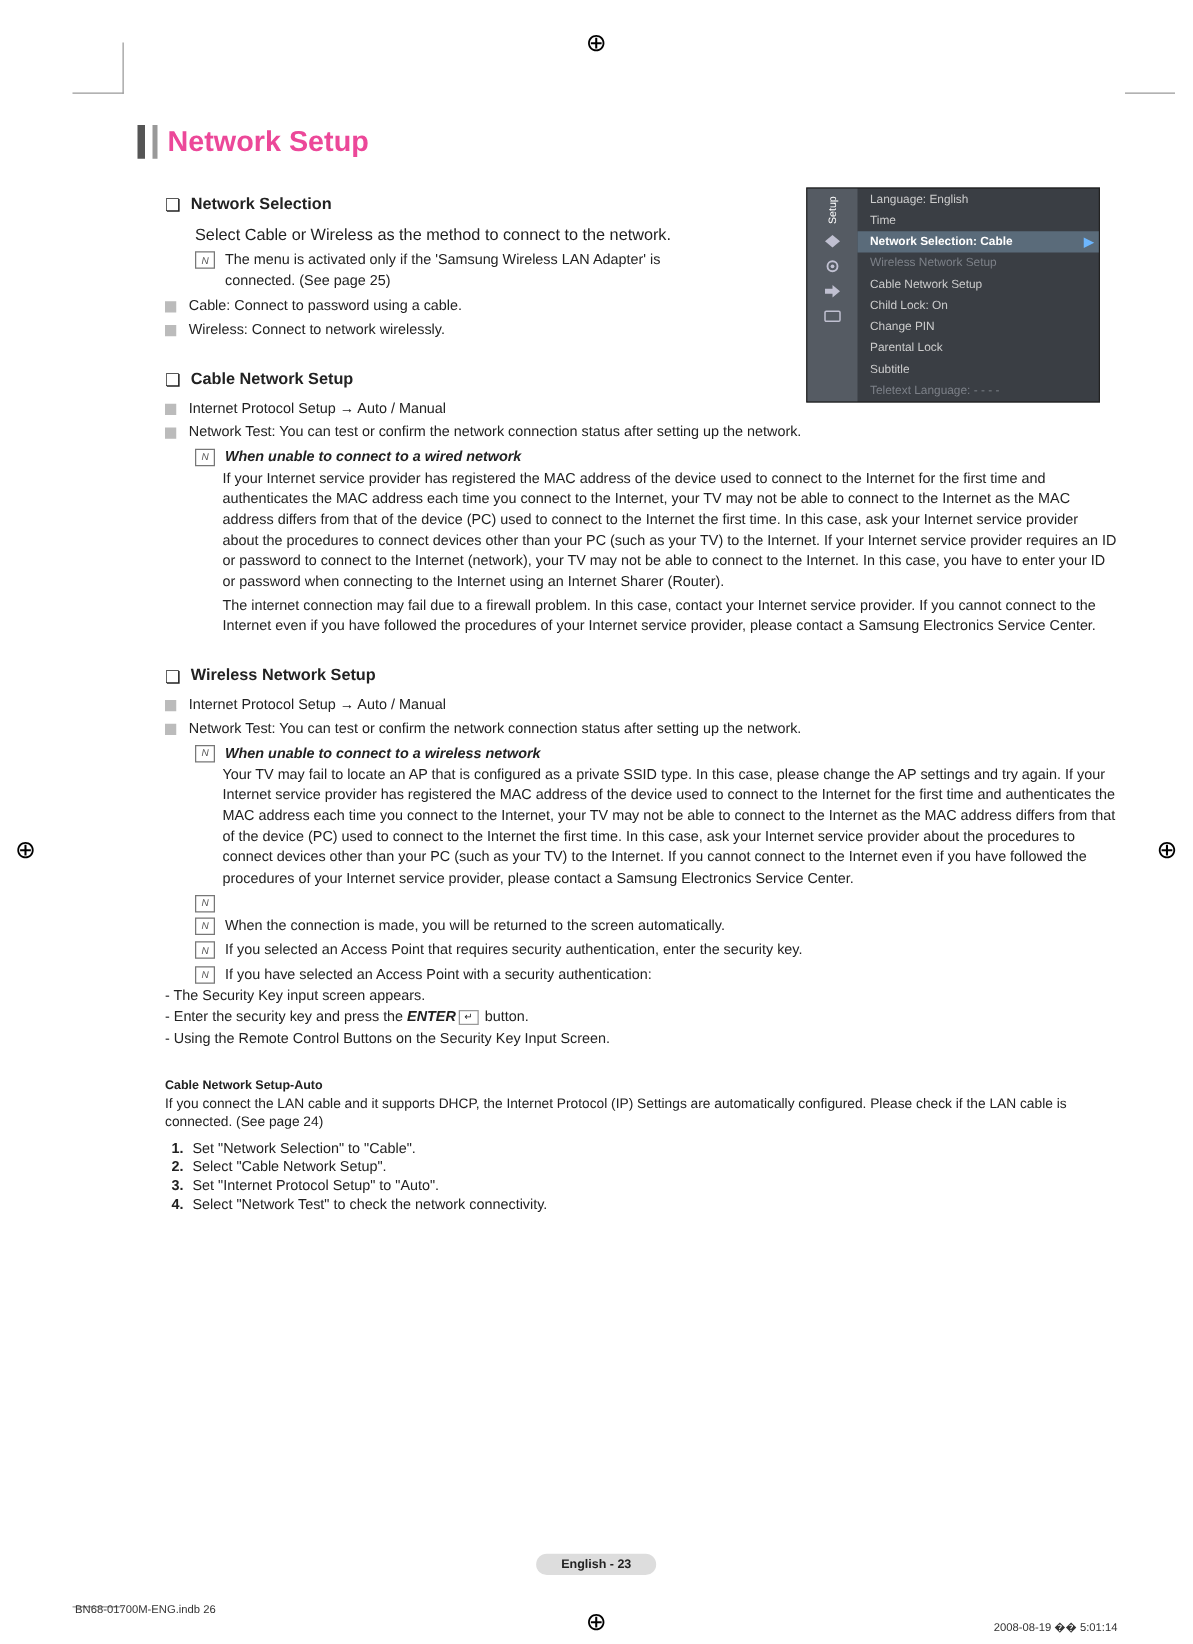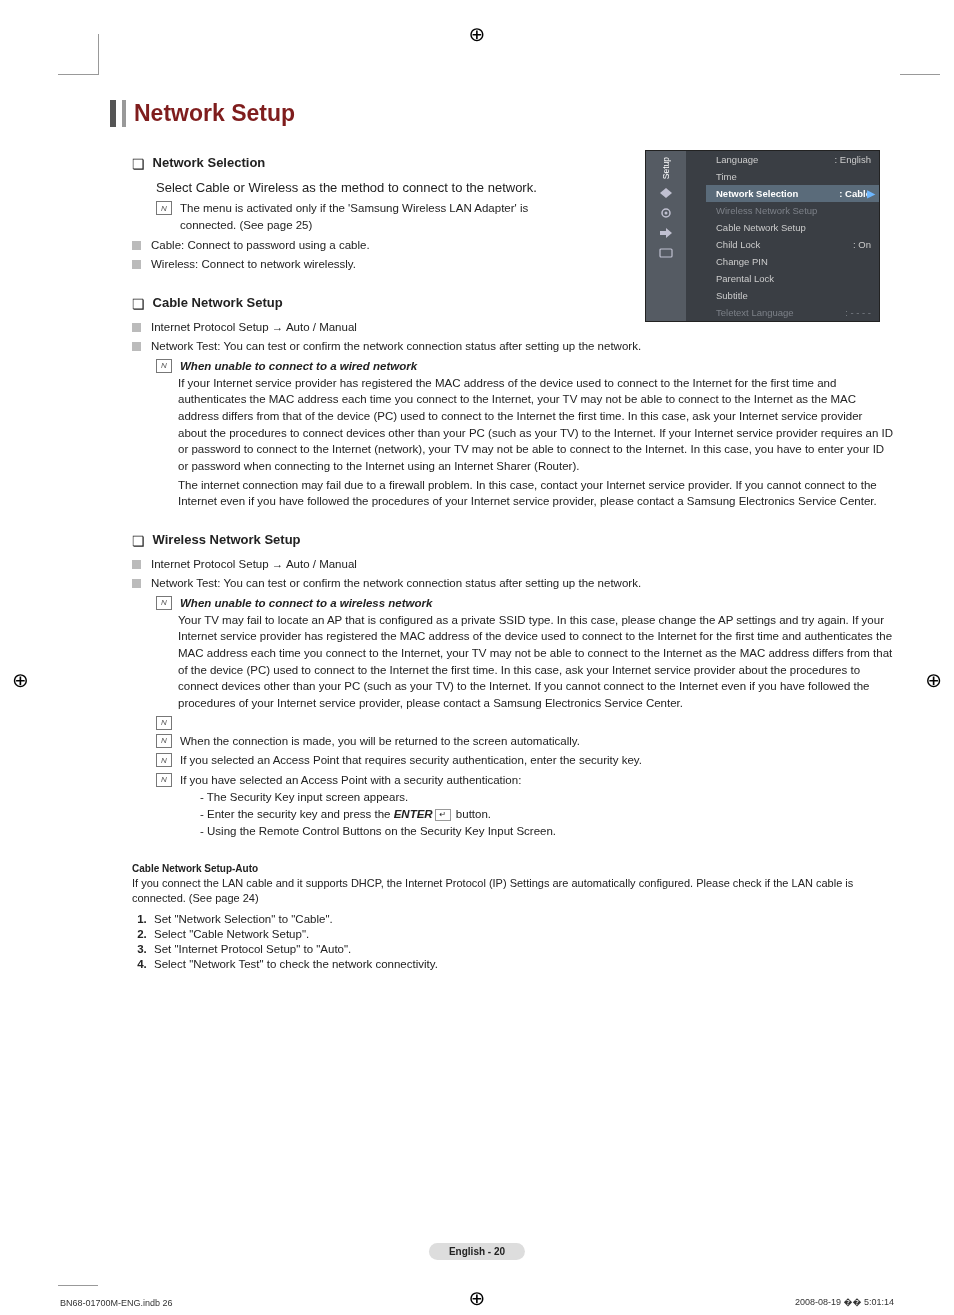--- a/index.html
+++ b/index.html
@@ -79,21 +79,21 @@
     margin-bottom: 18px;
   }
   .title-inner {
     border-left: 4px solid #999;
     padding-left: 8px;
   }
   h1 {
     font-size: 23px;
     font-weight: bold;
     margin: 0;
-    color: #7f1d1d;
+    color: #ec4899;
   }
   .sub-block {
     margin-left: 22px;
     margin-top: 10px;
   }
   .sub-row {
     display: flex;
     align-items: flex-start;
     margin-bottom: 4px;
   }
@@ -139,21 +139,20 @@
     background: #bbb;
     margin-right: 10px;
     margin-top: 4px;
     flex-shrink: 0;
   }
   .indent-note { margin-left: 24px; }
   .indent-sq { margin-left: 24px; }
   .dash-row {
     font-size: 11.5px;
     line-height: 1.5;
-    margin-left: 68px;
   }
   .bold { font-weight: bold; font-style: italic; }
   .enter-icon {
     display: inline-block;
     width: 14px;
     height: 10px;
     border: 1px solid #999;
     font-size: 8px;
     text-align: center;
     line-height: 10px;
@@ -190,21 +189,21 @@
     padding: 3px 20px;
     display: inline-block;
     margin-top: 28px;
     position: absolute;
     left: 50%;
     transform: translateX(-50%);
     bottom: 100px;
   }
   .footer-left {
     position: absolute;
-    bottom: 52px;
+    bottom: 68px;
     left: 60px;
     font-size: 9px;
     color: #333;
   }
   .footer-right {
     position: absolute;
     bottom: 52px;
     right: 60px;
     font-size: 9px;
     color: #333;
@@ -240,25 +239,23 @@
   }
   .osd-ic {
     width: 16px;
     height: 12px;
     margin: 4px 0;
     opacity: .9;
   }
   .osd-right { flex: 1; }
   .osd-row {
     display: flex;
-    justify-content: space-between;
     padding: 2px 8px 2px 10px;
     height: 13px;
     align-items: center;
-    margin-left: 20px;
   }
   .osd-row.sel {
     background: #5a6b7a;
     color: #fff;
     font-weight: bold;
     position: relative;
   }
   .osd-row.dim { color: #7c8088; }
   .osd-arrow {
     position: absolute;
@@ -438,16 +435,16 @@
 
   <div class="section-title-plain">Cable Network Setup-Auto</div>
   <div class="plain-body">If you connect the LAN cable and it supports DHCP, the Internet Protocol (IP) Settings are automatically configured. Please check if the LAN cable is connected. (See page 24)</div>
   <ol class="numlist">
     <li>Set "Network Selection" to "Cable".</li>
     <li>Select "Cable Network Setup".</li>
     <li>Set "Internet Protocol Setup" to "Auto".</li>
     <li>Select "Network Test" to check the network connectivity.</li>
   </ol>
 
-  <div class="footer-pill">English - 20</div>
+  <div class="footer-pill">English - 23</div>
   <div class="footer-left">BN68-01700M-ENG.indb   26</div>
   <div class="footer-right">2008-08-19   �� 5:01:14</div>
 </div>
 
 </body></html>

